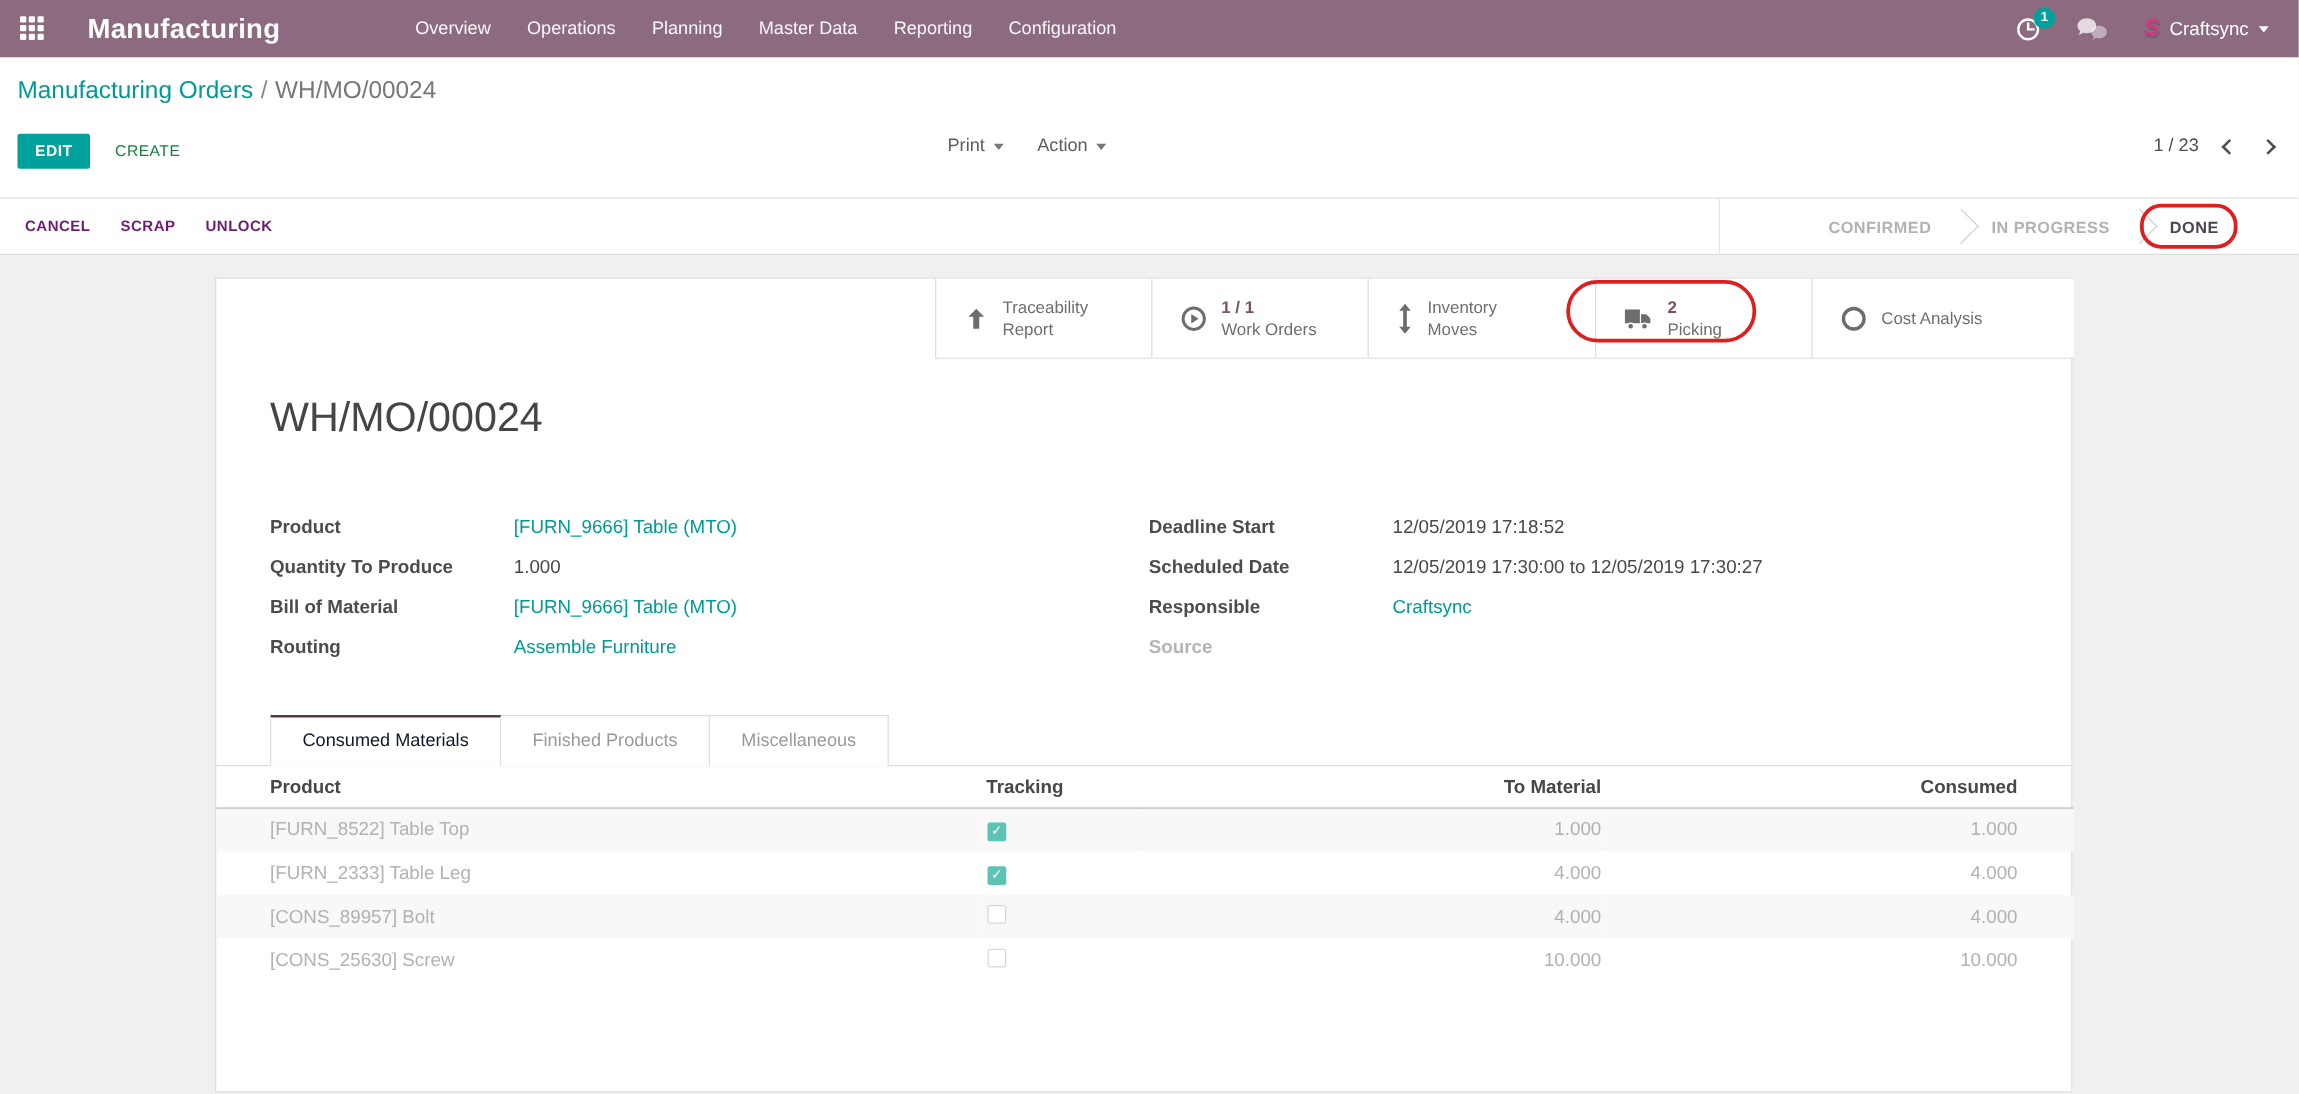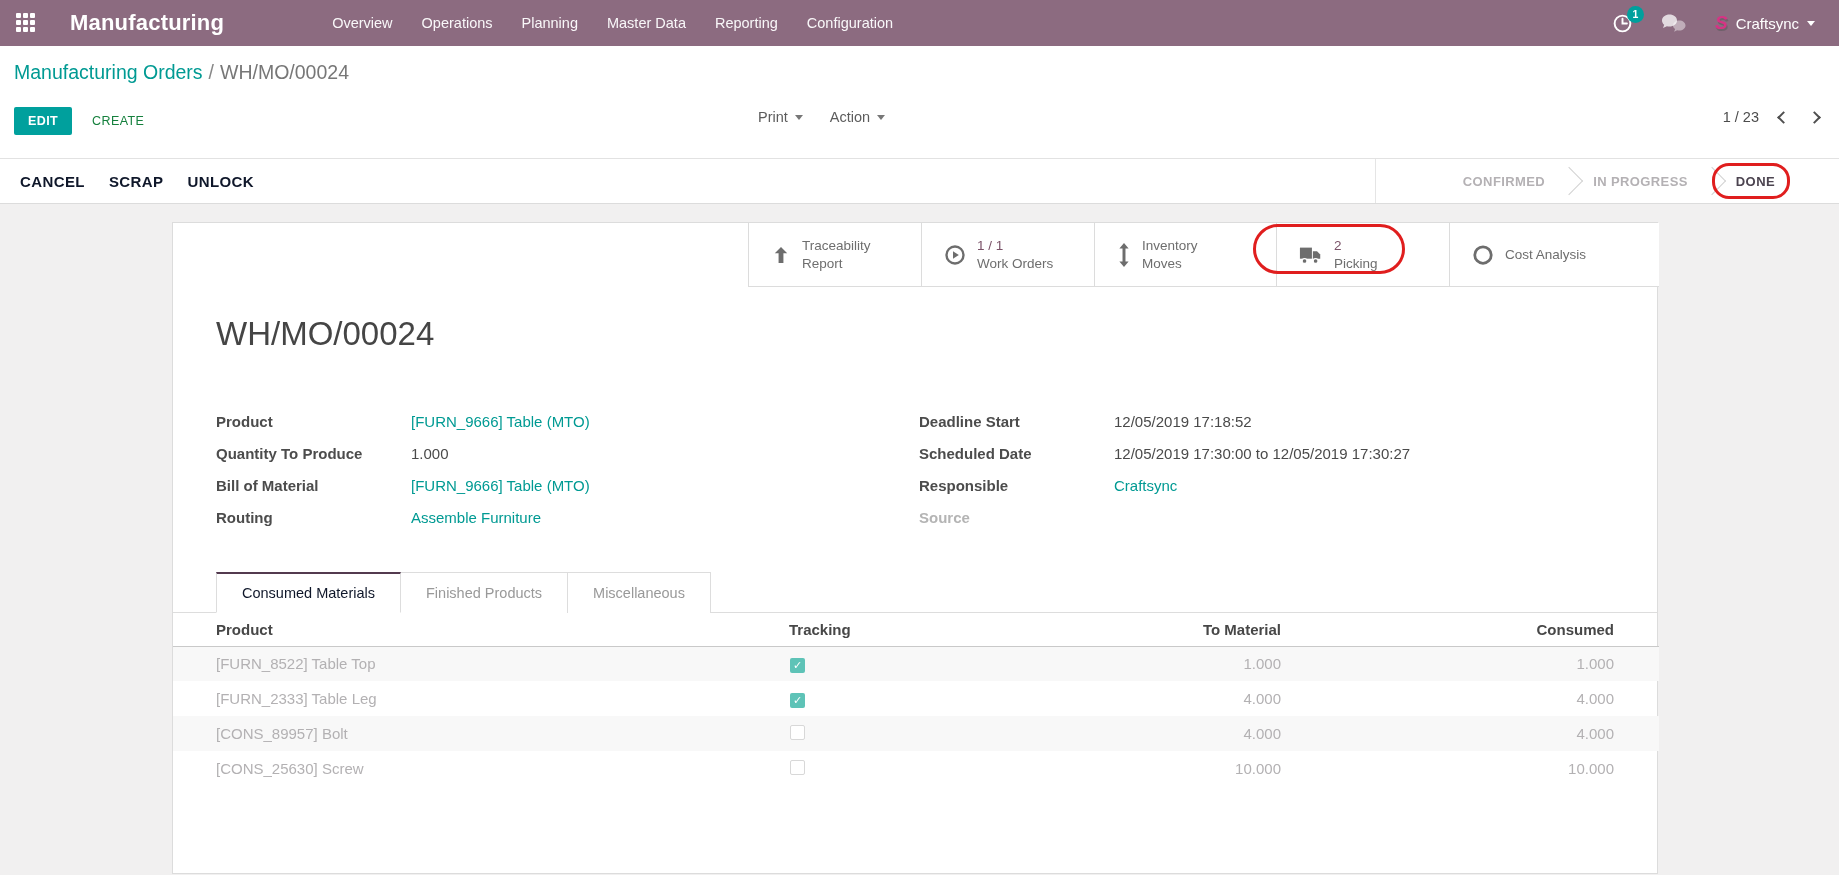--- a/index.html
+++ b/index.html
@@ -33,33 +33,33 @@
   .dd .caret { color:#777; }
   .cp-pager { position:absolute; top:63px; right:20px; display:flex; align-items:center; gap:20px; font-size:14.5px; color:#4c4c4c;margin-left:24px; }
   .pager-chevs { display:flex; gap:22px; align-items:center; }
   .pchev { display:inline-block; width:9px; height:9px; border-right:2.5px solid #4f4f4f; border-bottom:2.5px solid #4f4f4f; cursor:pointer; }
   .pchev.left { transform:rotate(135deg); }
   .pchev.right { transform:rotate(-45deg); }
 
   
   .statusbar { position:absolute; top:158px; left:0; width:1839px; height:46px; background:#fff; border-top:1px solid #e2e2e2; border-bottom:1px solid #dcdcdc; }
   .sb-buttons { position:absolute; left:20px; top:0; height:100%; display:flex; align-items:center; gap:24px; }
-  .sb-btn { background:none; border:none; font-family:inherit; color:#0f172a; font-size:15px; font-weight:700; letter-spacing:.4px; cursor:pointer; }
+  .sb-btn { background:none; border:none; font-family:inherit; color:#701a75; font-size:12px; font-weight:700; letter-spacing:.4px; cursor:pointer; }
   .sb-states { position:absolute; right:0; top:0; width:464px; height:100%; border-left:1px solid #e5e5e5; display:flex; align-items:center; justify-content:flex-end; padding-right:64px; gap:12px; }
   .state-label { font-size:13px; font-weight:700; letter-spacing:.4px; color:#b4b1b4; cursor:pointer; }
   .state-label.active { color:#4c4450; }
   .sb-chev { width:20px; height:20px; border-top:1px solid #d2d2d2; border-right:1px solid #d2d2d2; transform:rotate(45deg); margin:0 2px; }
 
   
   .sheet { position:absolute; left:172px; top:222px; width:1486px; height:652px; background:#fff; border:1px solid #dcdcdc; }
   .button-box { position:absolute; left:575px; top:0; width:911px; height:64px; display:flex; border-bottom:1px solid #dcdcdc; }
   .stat-btn { display:flex; align-items:center; gap:11px; border-left:1px solid #dcdcdc; padding-left:22px; cursor:pointer; background:#fff; }
   .stat-btn .sb-icon { color:#6d6d6d; display:flex; }
   .sb-text { display:flex; flex-direction:column; line-height:1.3; font-size:13.5px; color:#6e6e6e; }
-  .sb-value { color:#7a5268; font-weight:400; }
+  .sb-value { color:#7a5268; font-weight:700; }
   .w-trace { width:173px; } .w-work { width:173px; } .w-inv { width:182px; } .w-pick { width:173px; } .w-cost { width:210px; }
 
   .mo-title { position:absolute; left:43px; top:92px; font-size:33px; color:#454545; font-weight:500; }
 
   .fields { position:absolute; left:0; top:182px; width:100%; }
   .fields-left { position:absolute; left:43px; top:0; width:560px; }
   .fields-right { position:absolute; left:746px; top:0; width:700px; }
   .field-row { display:flex; height:32px; align-items:center; font-size:15px; }
   .field-label { width:195px; flex:0 0 195px; font-weight:700; color:#4c4c4c; }
   .field-label.muted { color:#b4b4b4; }

